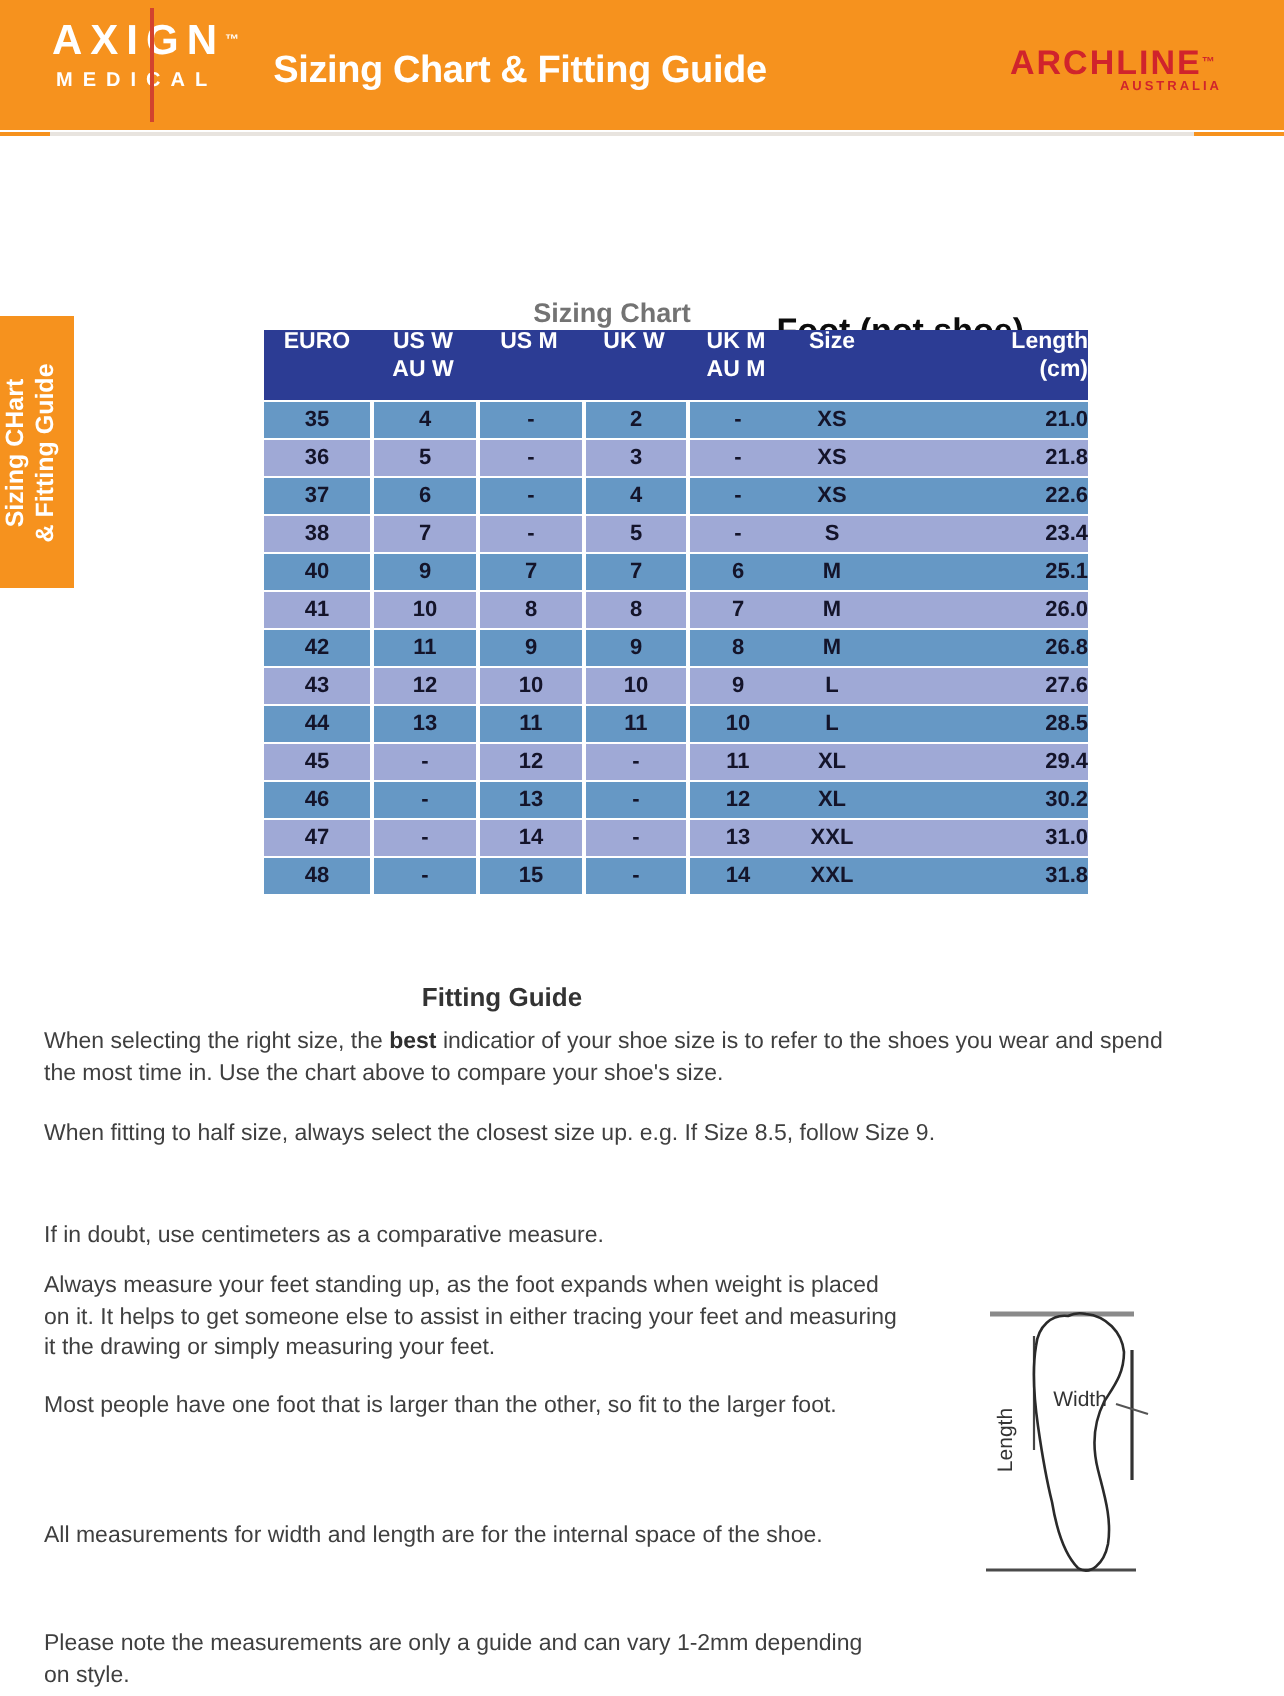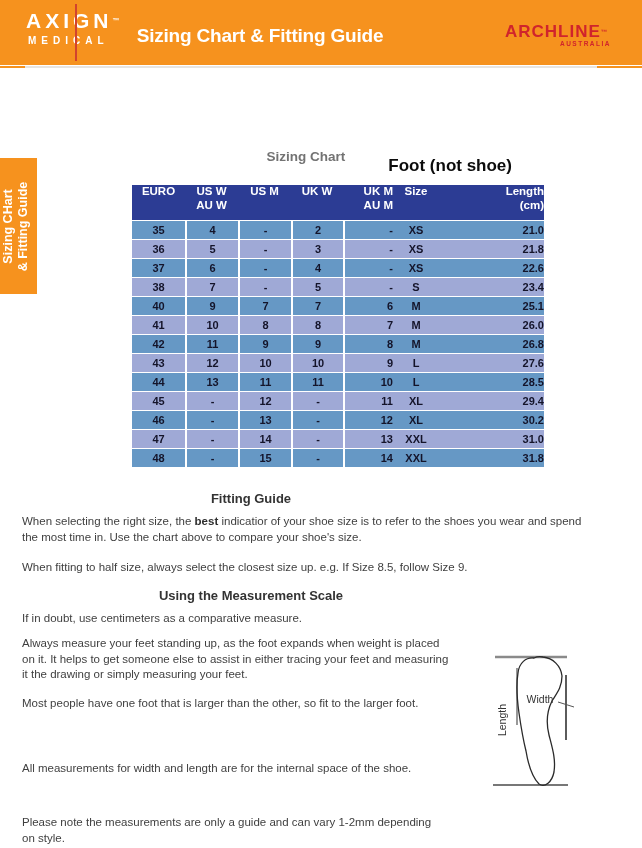--- a/index.html
+++ b/index.html
@@ -30,30 +30,30 @@
   .side-tab{position:absolute;left:0;top:158px;width:37px;height:136px;background:#f6921e;}
   .side-tab-text{position:absolute;left:-49.5px;top:49.5px;width:136px;height:37px;
                  transform:rotate(-90deg);text-align:center;color:#fff;font-weight:bold;
                  font-size:12.5px;line-height:15px;white-space:pre-line;}
 
   
   .chart-title{position:absolute;left:100px;top:149px;width:412px;text-align:center;
                font-size:13.5px;font-weight:bold;color:#737373;}
   .foot-note{position:absolute;left:342px;top:156px;width:170px;text-align:right;
              font-size:17px;font-weight:bold;color:#0c0c0c;}
-  table.size-table{position:absolute;left:100px;top:184px;width:412px;
+  table.size-table{position:absolute;left:100px;top:164px;width:412px;
                    border-collapse:separate;border-spacing:0 1px;table-layout:fixed;padding-left:32px;}
   table.size-table th,table.size-table td{box-sizing:border-box;padding:0;margin:0;}
   thead th{background:#2c3c94;color:#ffffff;font-size:11.5px;font-weight:bold;
            height:35px;vertical-align:top;padding-top:5px;line-height:13.5px;text-align:center;}
   tbody td{height:18px;font-size:11px;font-weight:bold;color:#14142a;text-align:center;vertical-align:middle;}
   tbody tr:nth-child(odd) td{background:#6698c5;}
   tbody tr:nth-child(even) td{background:#9fa9d6;}
   .col0{width:53px;}.col1{width:53px;text-align:center;}.col2{width:53px;}.col3{width:52px;}
-  .col4{width:50px;text-align:right;}.col5{width:46px;}
+  .col4{width:50px;}.col5{width:46px;}
   .col6{width:105px;text-align:right;padding-right:9px;}
   tbody td.sep{border-left:2px solid #ffffff;}
 
   
   .sec-title{position:absolute;left:22px;width:458px;margin:0;text-align:center;
              font-size:13px;font-weight:bold;color:#333333;}
   .para{position:absolute;left:22px;margin:0;font-size:11.5px;line-height:15.5px;
         color:#3f3f3f;white-space:pre-line;}
   #fitting-title{top:491px;}
   #p1{top:514px;width:600px;}
@@ -246,21 +246,20 @@
           <td class="col6">31.8</td>
         </tr>
       </tbody>
   </table>
 
   <h2 class="sec-title" id="fitting-title">Fitting Guide</h2>
   <p class="para" id="p1"><span>When selecting the right size, the </span><span class="bold">best</span><span> indicatior of your shoe size is to refer to the shoes you wear and spend
 the most time in. Use the chart above to compare your shoe's size.</span></p>
   <p class="para" id="p2">When fitting to half size, always select the closest size up. e.g. If Size 8.5, follow Size 9.</p>
 
-  <h2 class="sec-title" id="measure-title">Using the Measurement Scale</h2>
   <p class="para" id="p3">If in doubt, use centimeters as a comparative measure.</p>
   <p class="para" id="p4">Always measure your feet standing up, as the foot expands when weight is placed
 on it. It helps to get someone else to assist in either tracing your feet and measuring
 it the drawing or simply measuring your feet.</p>
   <p class="para" id="p5">Most people have one foot that is larger than the other, so fit to the larger foot.</p>
   <p class="para" id="p6">All measurements for width and length are for the internal space of the shoe.</p>
   <p class="para" id="p7">Please note the measurements are only a guide and can vary 1-2mm depending
 on style.</p>
 
   <svg class="foot-diagram" width="152" height="152" viewBox="0 0 152 152">

